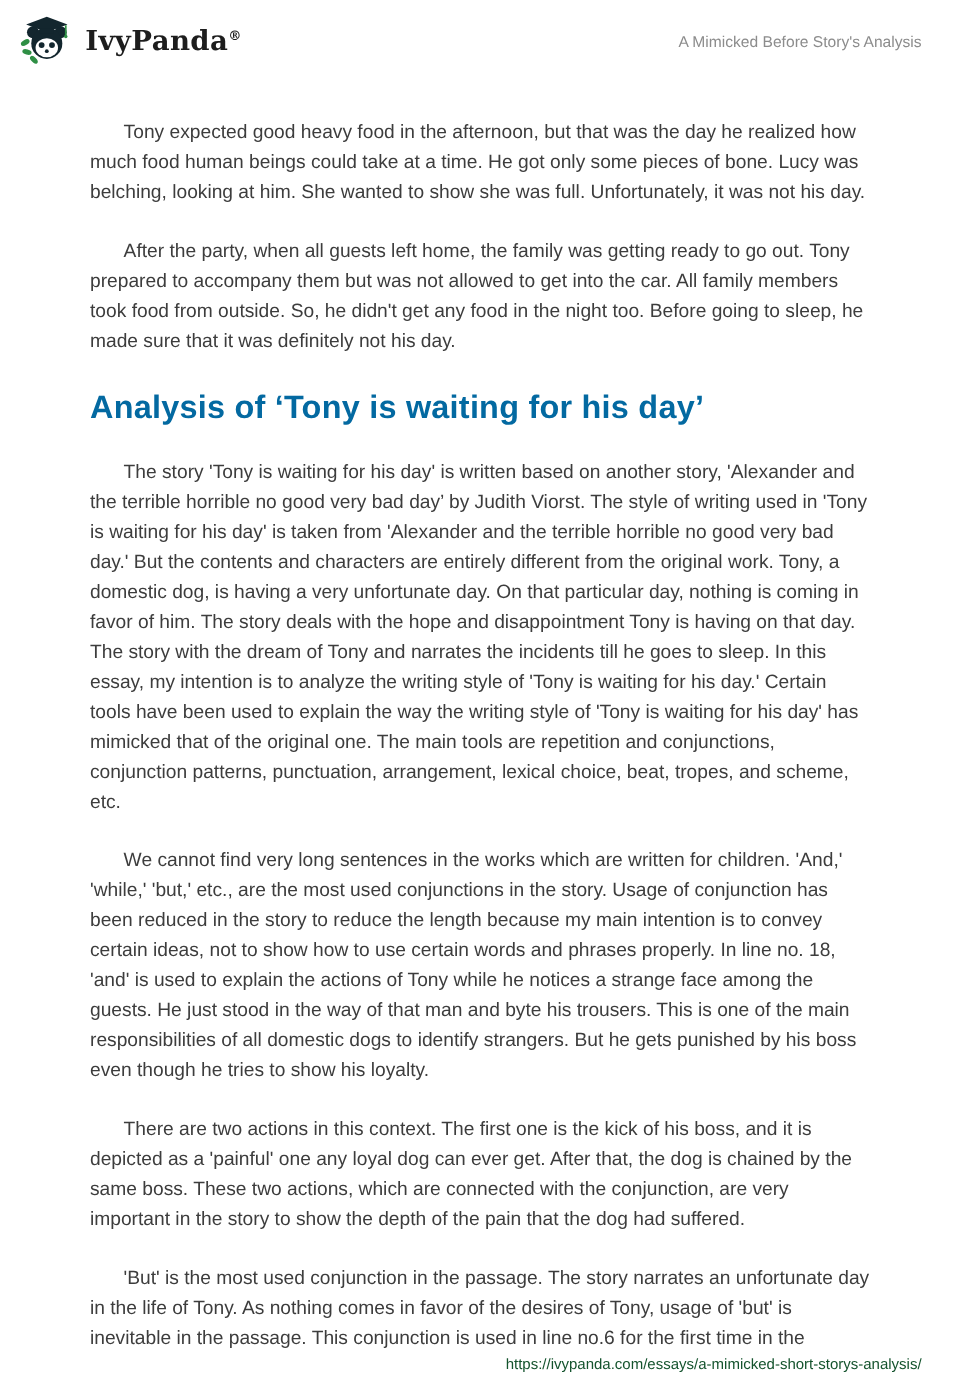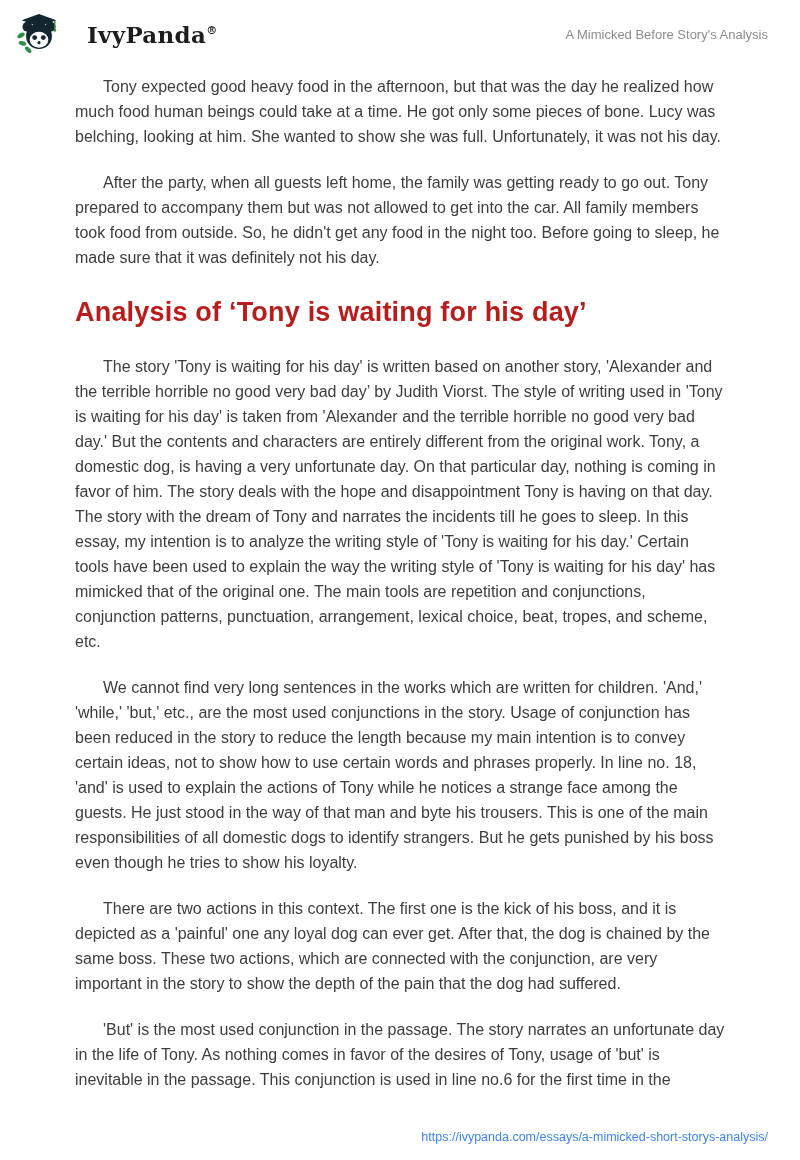--- a/index.html
+++ b/index.html
@@ -5,39 +5,39 @@
   * { margin:0; padding:0; box-sizing:border-box; }
   html,body { background:#ffffff; }
   .page {
     width:800px; height:1160px; position:relative; background:#ffffff;
     font-family:"Liberation Sans", sans-serif; overflow:hidden;
   }
   .header {
     display:flex; justify-content:space-between; align-items:center;
     padding:10px 32px 0 16px; height:58px;
   }
-  .brand { display:flex; align-items:center; gap:25px; }
+  .brand { display:flex; align-items:center; gap:9px; }
   .logo { display:inline-flex; width:46px; height:46px; }
   .brand-name {
     font-family:"DejaVu Serif", serif; font-weight:bold; font-size:23px;
     color:#1d1d1d; letter-spacing:0.3px;
   }
   .brand-name sup { font-size:11px; vertical-align:super; }
   .doc-title { color:#8c8c8c; font-size:13px; }
   .content {
     padding:16px 75px 0 75px; color:#3d3d3d; font-size:16px; line-height:25px;
   }
-  .content p { text-indent:28px; margin-bottom:21px; }
+  .content p { text-indent:28px; margin-bottom:21px;margin-top:24px; }
   .content h1 {
-    font-size:27px; color:#b91c1c; font-weight:bold;
+    font-size:27px; color:#0369a1; font-weight:bold;
     margin:30px 0 29px 0; letter-spacing:0.2px;
   }
   .footer {
     position:absolute; right:32px; bottom:16px;
-    color:#3b82f6; font-size:12.5px;
+    color:#14532d; font-size:12.5px;
   }
 </style>
 </head>
 <body>
 
 <div class="page">
 
   <header class="header">
     <div class="brand">
       <span class="logo">

